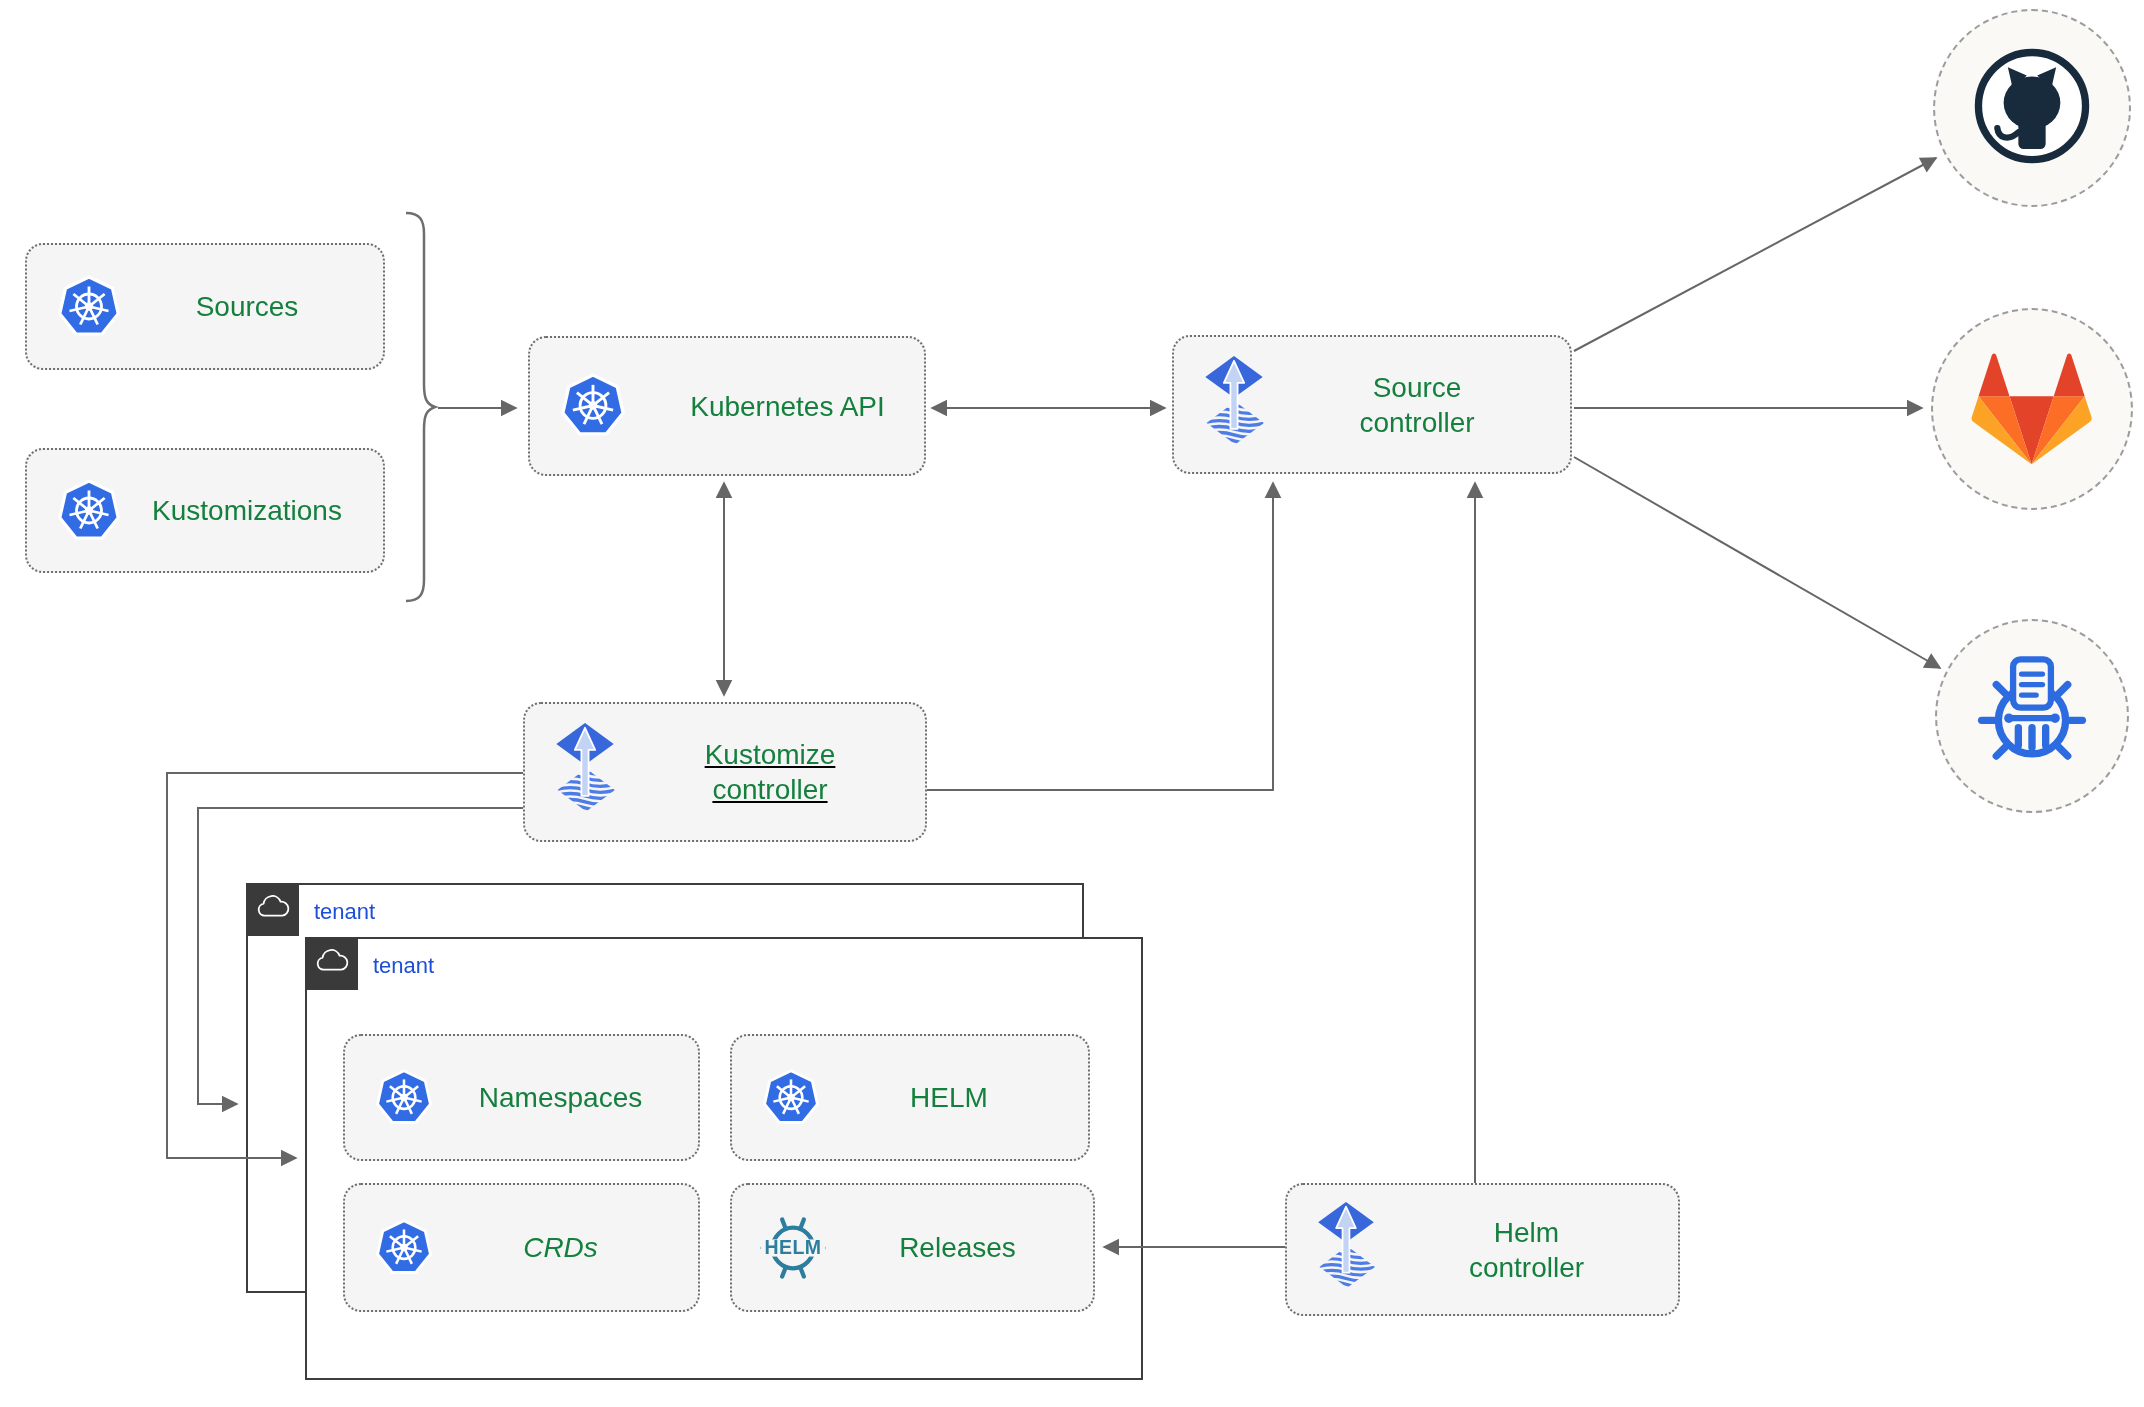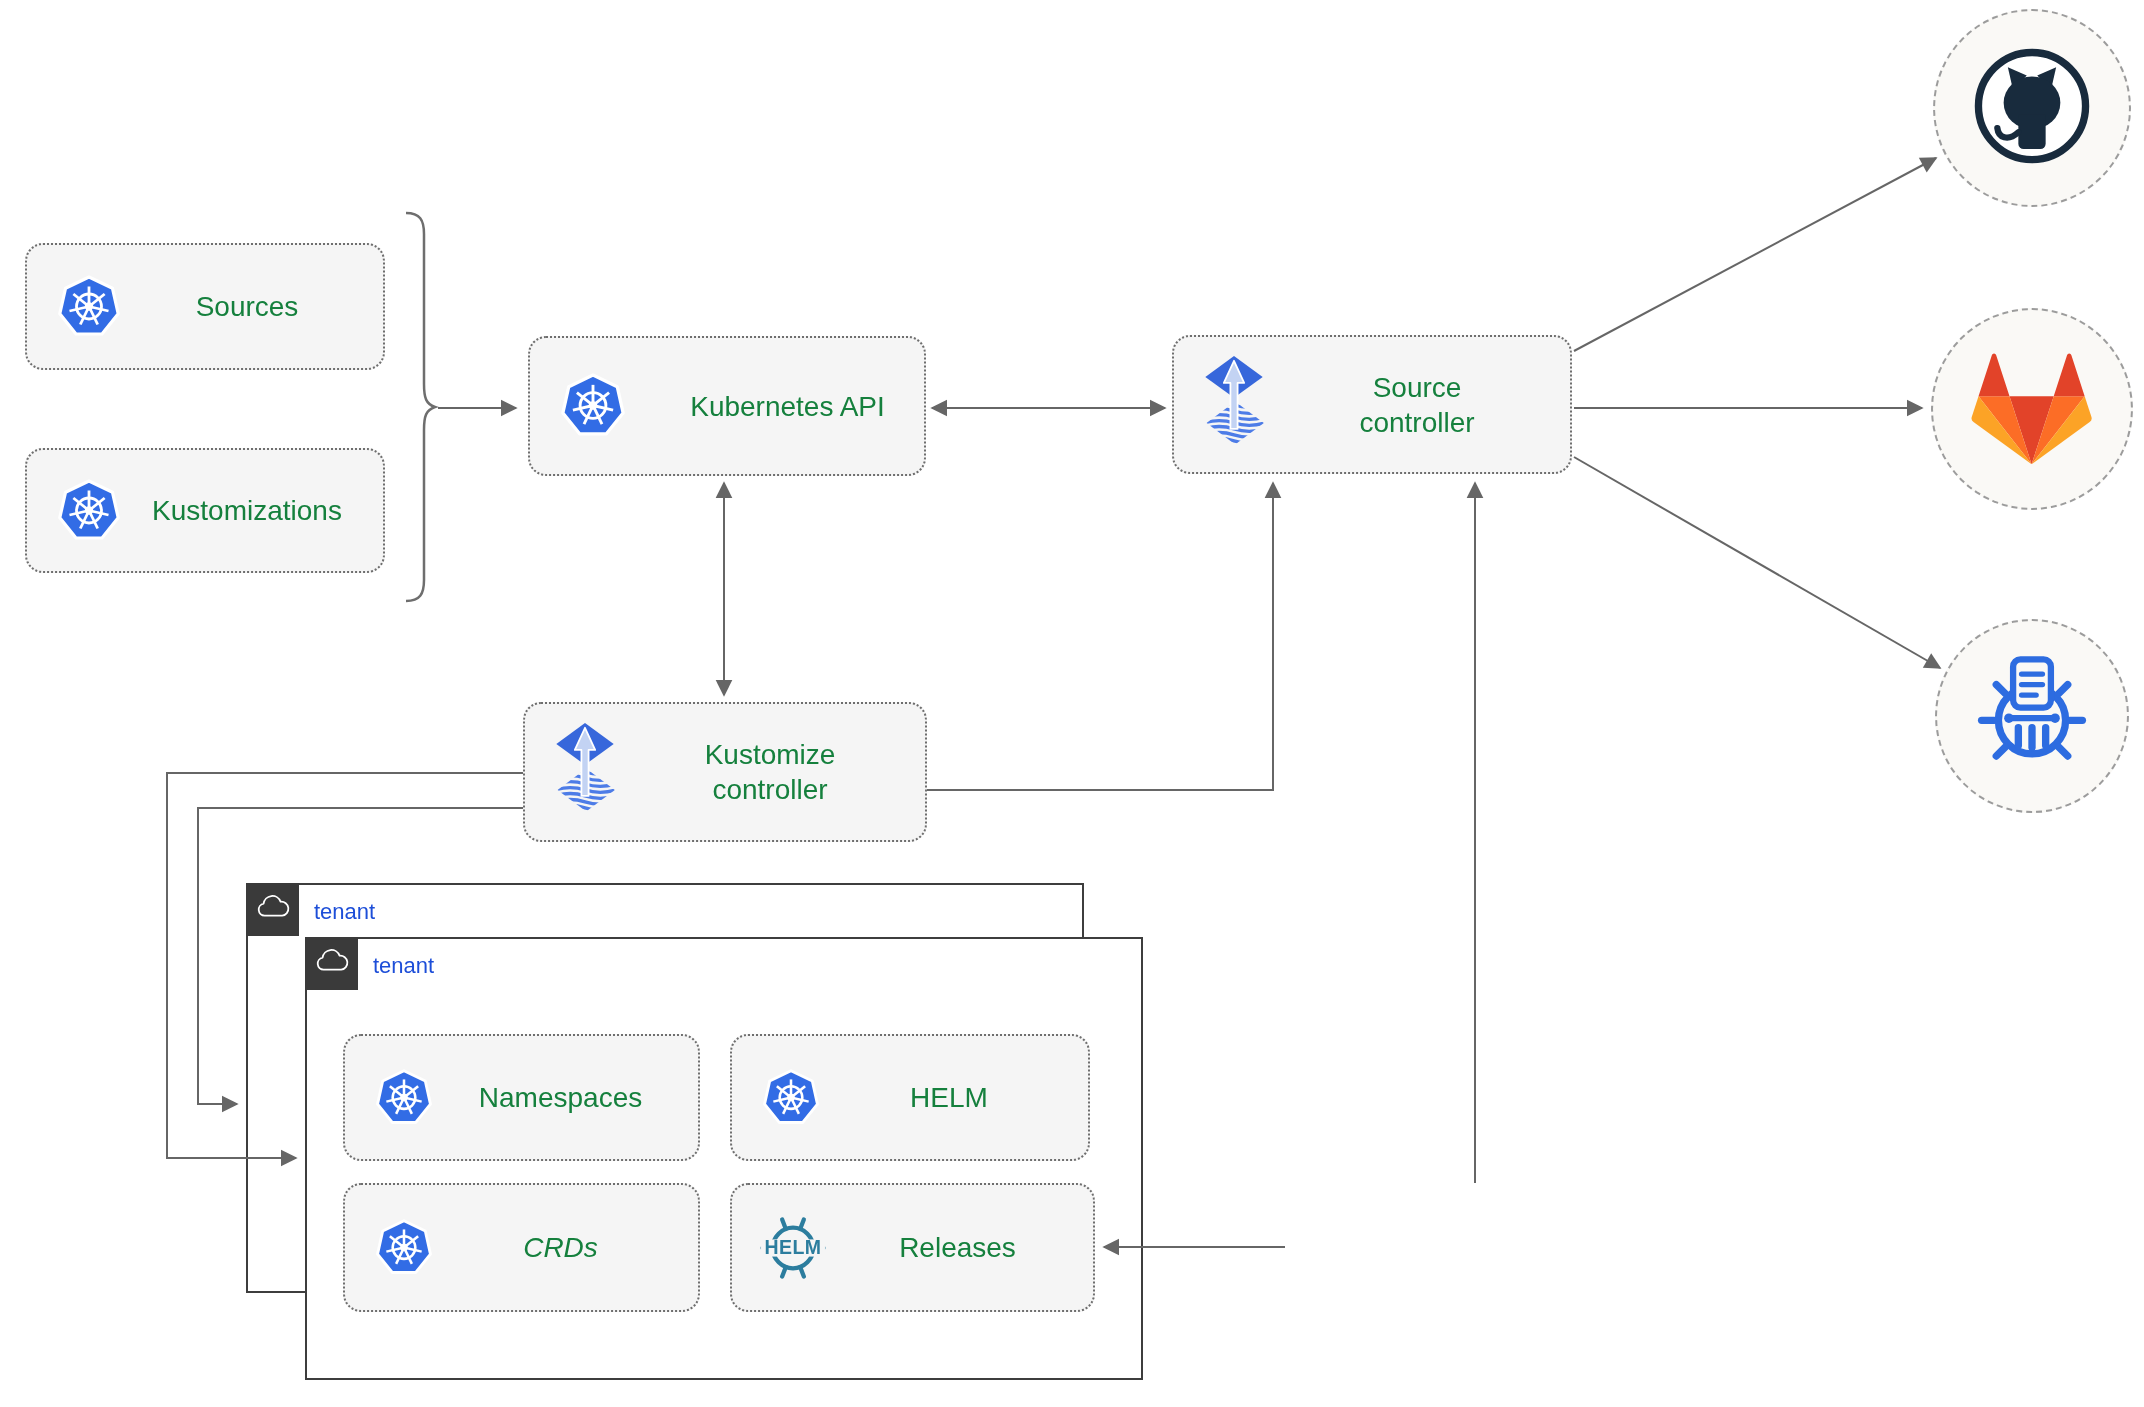--- a/index.html
+++ b/index.html
@@ -203,29 +203,37 @@
 
   <div class="node" style="left:1172px;top:335px;width:400px;height:139px;">
     <span class="ic">
       <svg width="60" height="98">
           <use href="#ic-flux"></use>
         </svg>
       </span>
     <span class="lbl two-line">Source controller</span>
   </div>
 
-  <div class="node" style="left:523px;top:702px;width:404px;height:140px;">
+  <div class="node" style="left:523px;top:702px;width:404px;height:140px;text-decoration:underline;">
     <span class="ic">
       <svg width="60" height="98">
           <use href="#ic-flux"></use>
         </svg>
       </span>
     <span class="lbl two-line">Kustomize controller</span>
   </div>
 
+  <div class="node" style="left:1285px;top:1183px;width:395px;height:133px;">
+    <span class="ic">
+      <svg width="58" height="95">
+          <use href="#ic-flux"></use>
+        </svg>
+      </span>
+    <span class="lbl two-line">Helm controller</span>
+  </div>
 
   <div class="node inner-node" style="left:343px;top:1034px;width:357px;height:127px;">
     <span class="ic">
       <svg width="58" height="58">
           <use href="#ic-k8s"></use>
         </svg>
       </span>
     <span class="lbl">Namespaces</span>
   </div>
 

